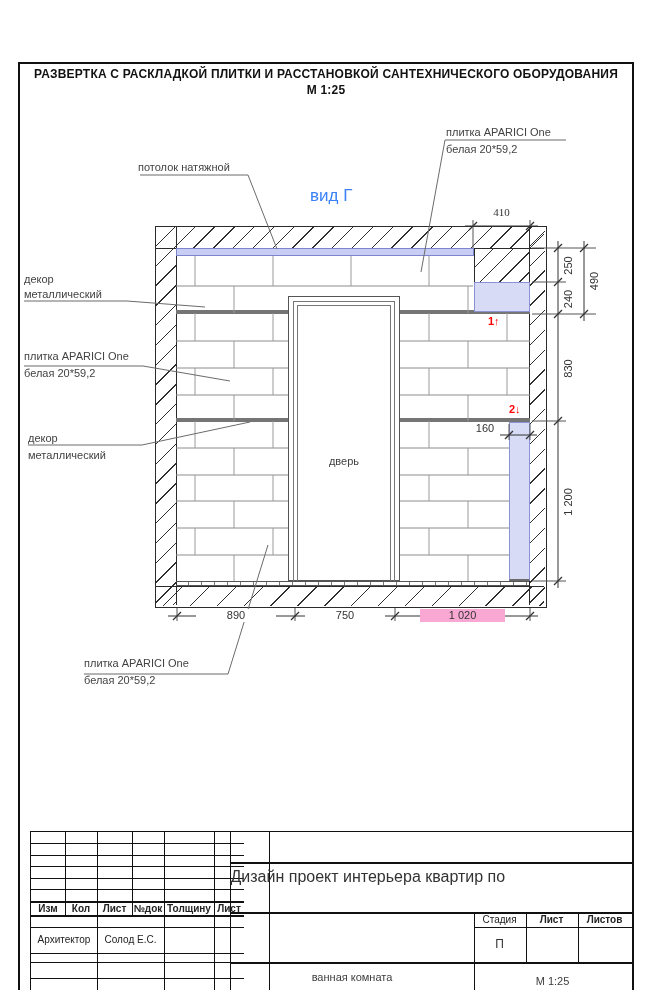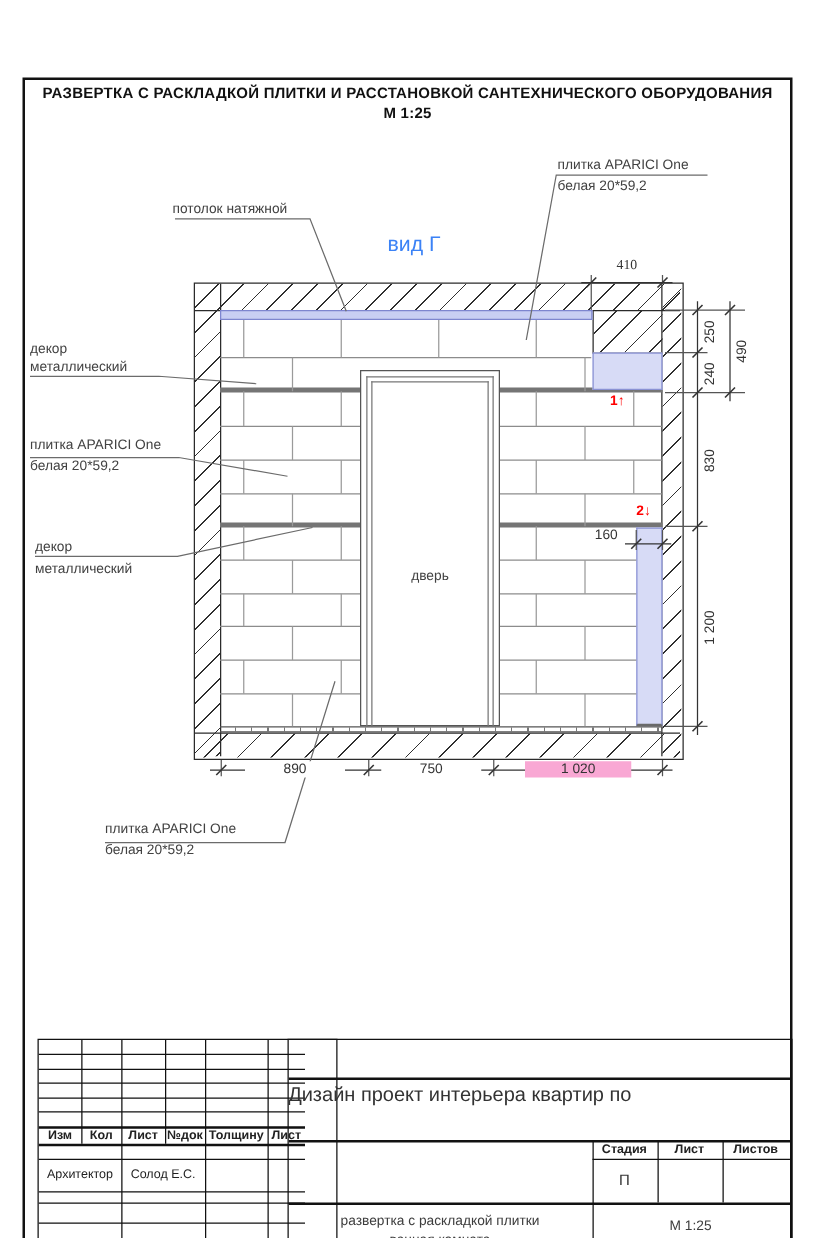--- a/index.html
+++ b/index.html
@@ -215,24 +215,23 @@
     <div class="abs tbl-line" style="left:0;top:30px;width:401px;height:1.5px;"></div>
     <div class="abs tbl-line" style="left:0;top:80px;width:401px;height:1.5px;"></div>
     <div class="abs tbl-line" style="left:0;top:130px;width:401px;height:1.5px;"></div>
     <div class="abs tbl-line" style="left:243px;top:80px;width:1.5px;height:93px;"></div>
     <div class="abs tbl-line" style="left:295px;top:80px;width:1px;height:50px;"></div>
     <div class="abs tbl-line" style="left:347px;top:80px;width:1px;height:50px;"></div>
     <div class="abs tbl-line" style="left:243px;top:95px;width:158px;height:1px;"></div>
     <div class="abs" style="left:0;top:36px;width:401px;font-size:16px;line-height:17px;color:#333;">
       <div>Дизайн проект интерьера  квартир по</div>
     </div>
-    <div class="abs tb-txt" style="left:243px;top:81px;width:52px;font-weight:bold;">Стадия</div>
+    <div class="abs tb-txt" style="left:243px;top:81px;width:52px;font-weight:normal;">Стадия</div>
     <div class="abs tb-txt" style="left:295px;top:81px;width:52px;font-weight:bold;">Лист</div>
     <div class="abs tb-txt" style="left:347px;top:81px;width:54px;font-weight:bold;">Листов</div>
     <div class="abs" style="left:243px;top:105px;width:52px;text-align:center;font-size:12px;color:#333;">П</div>
     <div class="abs" style="left:0;top:138px;width:243px;text-align:center;font-size:11px;line-height:15px;color:#3d3d3d;">
-      <div>развертка с раскладкой плитки</div>
       <div>ванная комната</div>
     </div>
     <div class="abs" style="left:243px;top:143px;width:158px;text-align:center;font-size:11px;color:#3d3d3d;">М 1:25</div>
   </div>
 
 </div>
 
 </body></html>

